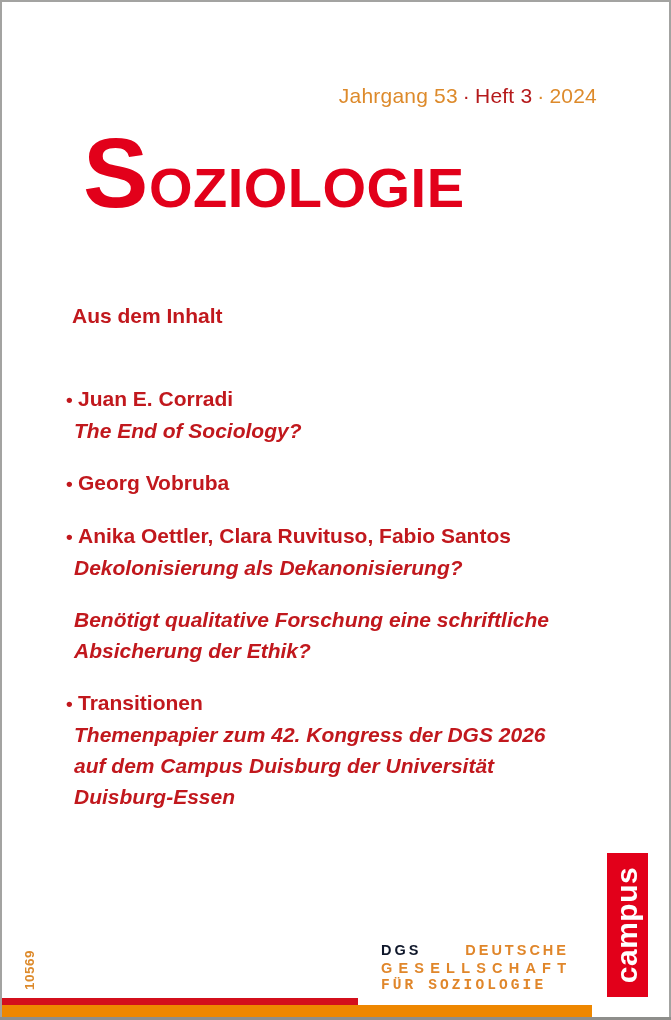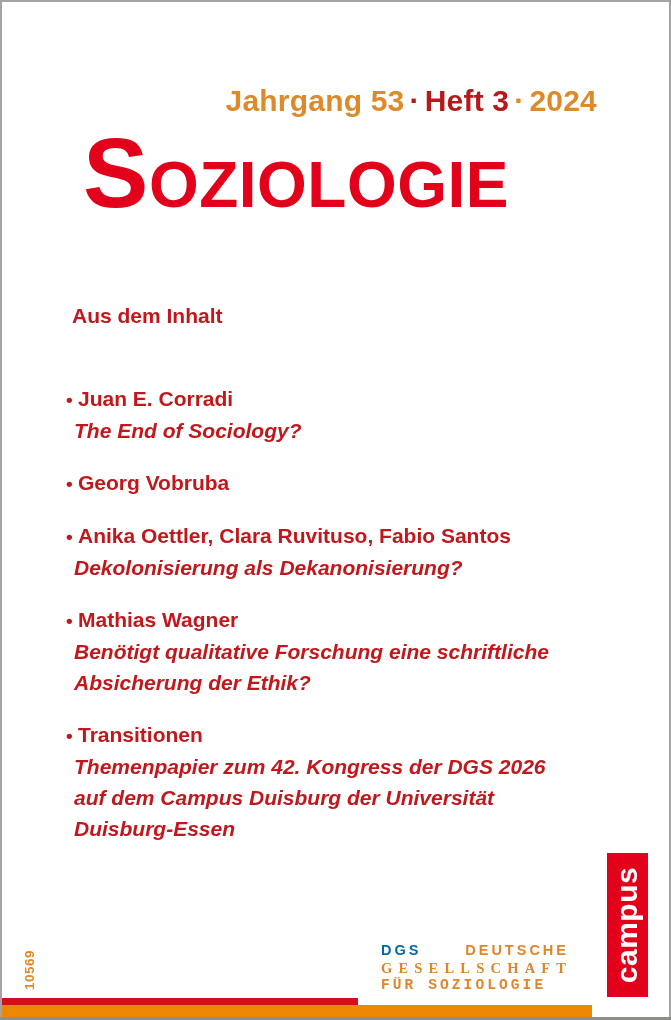--- a/index.html
+++ b/index.html
@@ -15,36 +15,36 @@
   
   .edge { position: absolute; background: #a3a3a1; }
   .edge.top    { left: 0; top: 0; width: 671px; height: 2px; }
   .edge.left   { left: 0; top: 0; width: 2px; height: 1020px; }
   .edge.right  { left: 669px; top: 0; width: 2px; height: 1020px; }
   .edge.bottom { left: 0; top: 1017px; width: 671px; height: 3px; background: #8e8e8b; }
 
   
   .issue-line {
     position: absolute; top: 84px; right: 74px;
-    font-size: 30px; font-weight: bold; letter-spacing: 0.2px;
+    font-size: 21px; font-weight: normal; letter-spacing: 0.2px;
     white-space: nowrap;
   }
   .issue-line .orange { color: #dd8a2b; }
   .issue-line .red    { color: #b5191b; }
   .issue-line .sep    { padding: 0 5px; }
 
   
   .masthead {
     position: absolute; left: 83px; top: 124px;
     color: #e2001a; font-weight: bold; line-height: 1;
     display: flex; align-items: baseline; letter-spacing: 0.5px;
     white-space: nowrap;
   }
   .masthead .initial { font-size: 98px; }
-  .masthead .rest    { font-size: 64px; }
+  .masthead .rest    { font-size: 56px; }
 
   
   .contents {
     position: absolute; left: 66px; top: 303px; width: 510px;
     color: #c1181d; font-size: 21px; font-weight: bold;
   }
   .contents .heading { margin: 0 0 54px 6px; line-height: 26px; }
   .content-item { margin-bottom: 21px; }
   .content-item .authors {
     line-height: 31px; white-space: nowrap;
@@ -65,22 +65,22 @@
     letter-spacing: 0.5px;
   }
 
   
   .dgs-block {
     position: absolute; left: 381px; top: 942px; width: 188px;
     font-size: 14.5px; font-weight: bold; line-height: 17.5px;
     color: #e0862a; white-space: nowrap;
   }
   .dgs-line1 { display: flex; justify-content: space-between; letter-spacing: 3px; }
-  .dgs-abbr  { color: #0369a1; }
-  .dgs-line2 { letter-spacing: 6.2px; font-family: Liberation Serif, serif; }
+  .dgs-abbr  { color: #0f172a; }
+  .dgs-line2 { letter-spacing: 6.2px; }
   .dgs-line3 { letter-spacing: 3.1px; font-family: Liberation Mono, monospace; }
 
   
   .campus-box {
     position: absolute; left: 607px; top: 853px; width: 41px; height: 144px;
     background: #e2001a;
     display: flex; align-items: center; justify-content: center;
   }
   .campus-box .campus-text {
     color: #ffffff; font-size: 30px; font-weight: bold;
@@ -117,21 +117,20 @@
     <div class="content-item">
       <div class="authors"><span class="bullet">•</span><span>Georg Vobruba</span></div>
     </div>
 
     <div class="content-item">
       <div class="authors"><span class="bullet">•</span><span>Anika Oettler, Clara Ruvituso, Fabio Santos</span></div>
       <div class="item-title">Dekolonisierung als Dekanonisierung?</div>
     </div>
 
     <div class="content-item">
-      <div class="authors"><span class="bullet">•</span><span>Mathias Wagner</span></div>
       <div class="item-title">Benötigt qualitative Forschung eine schriftliche Absicherung der Ethik?</div>
     </div>
 
     <div class="content-item">
       <div class="authors"><span class="bullet">•</span><span>Transitionen</span></div>
       <div class="item-title">Themenpapier zum 42. Kongress der DGS 2026 auf dem Campus Duisburg der Universität Duisburg-Essen</div>
     </div>
   </div>
 
   <div class="issn">10569</div>

